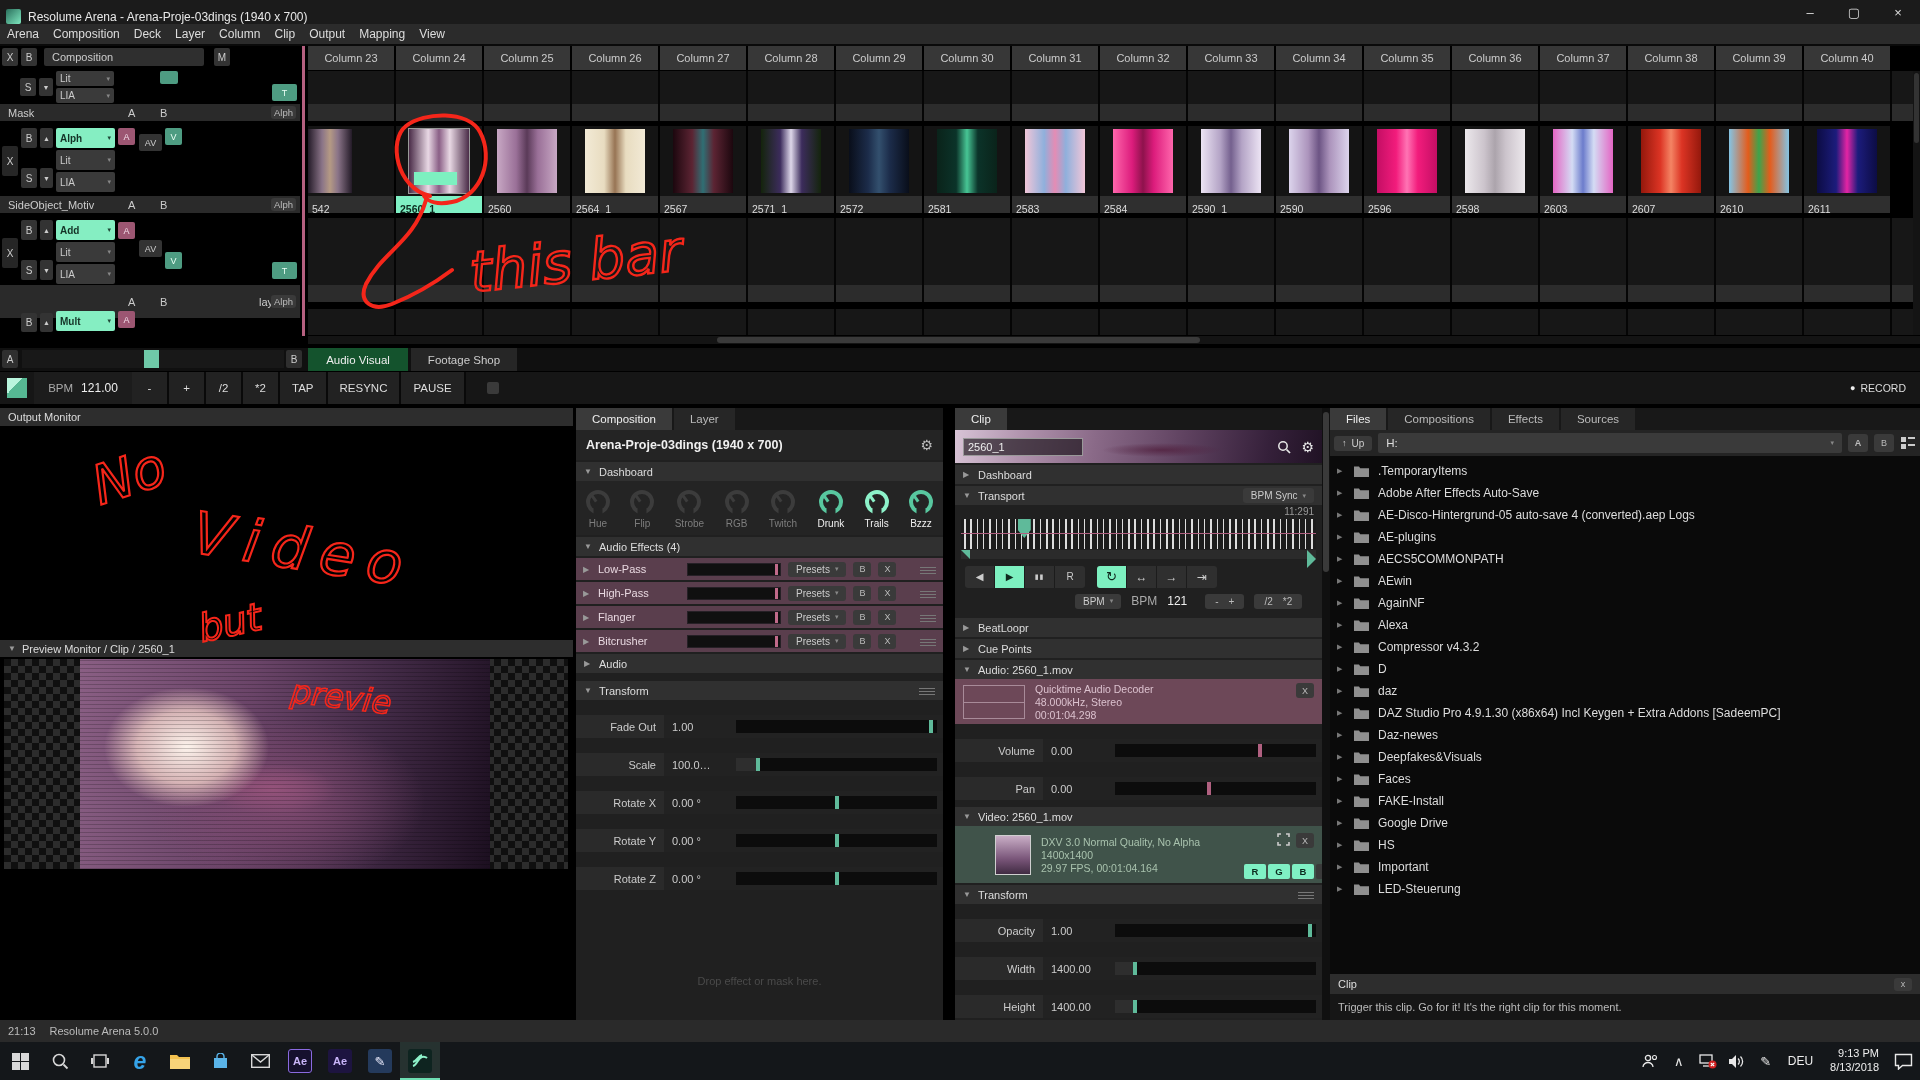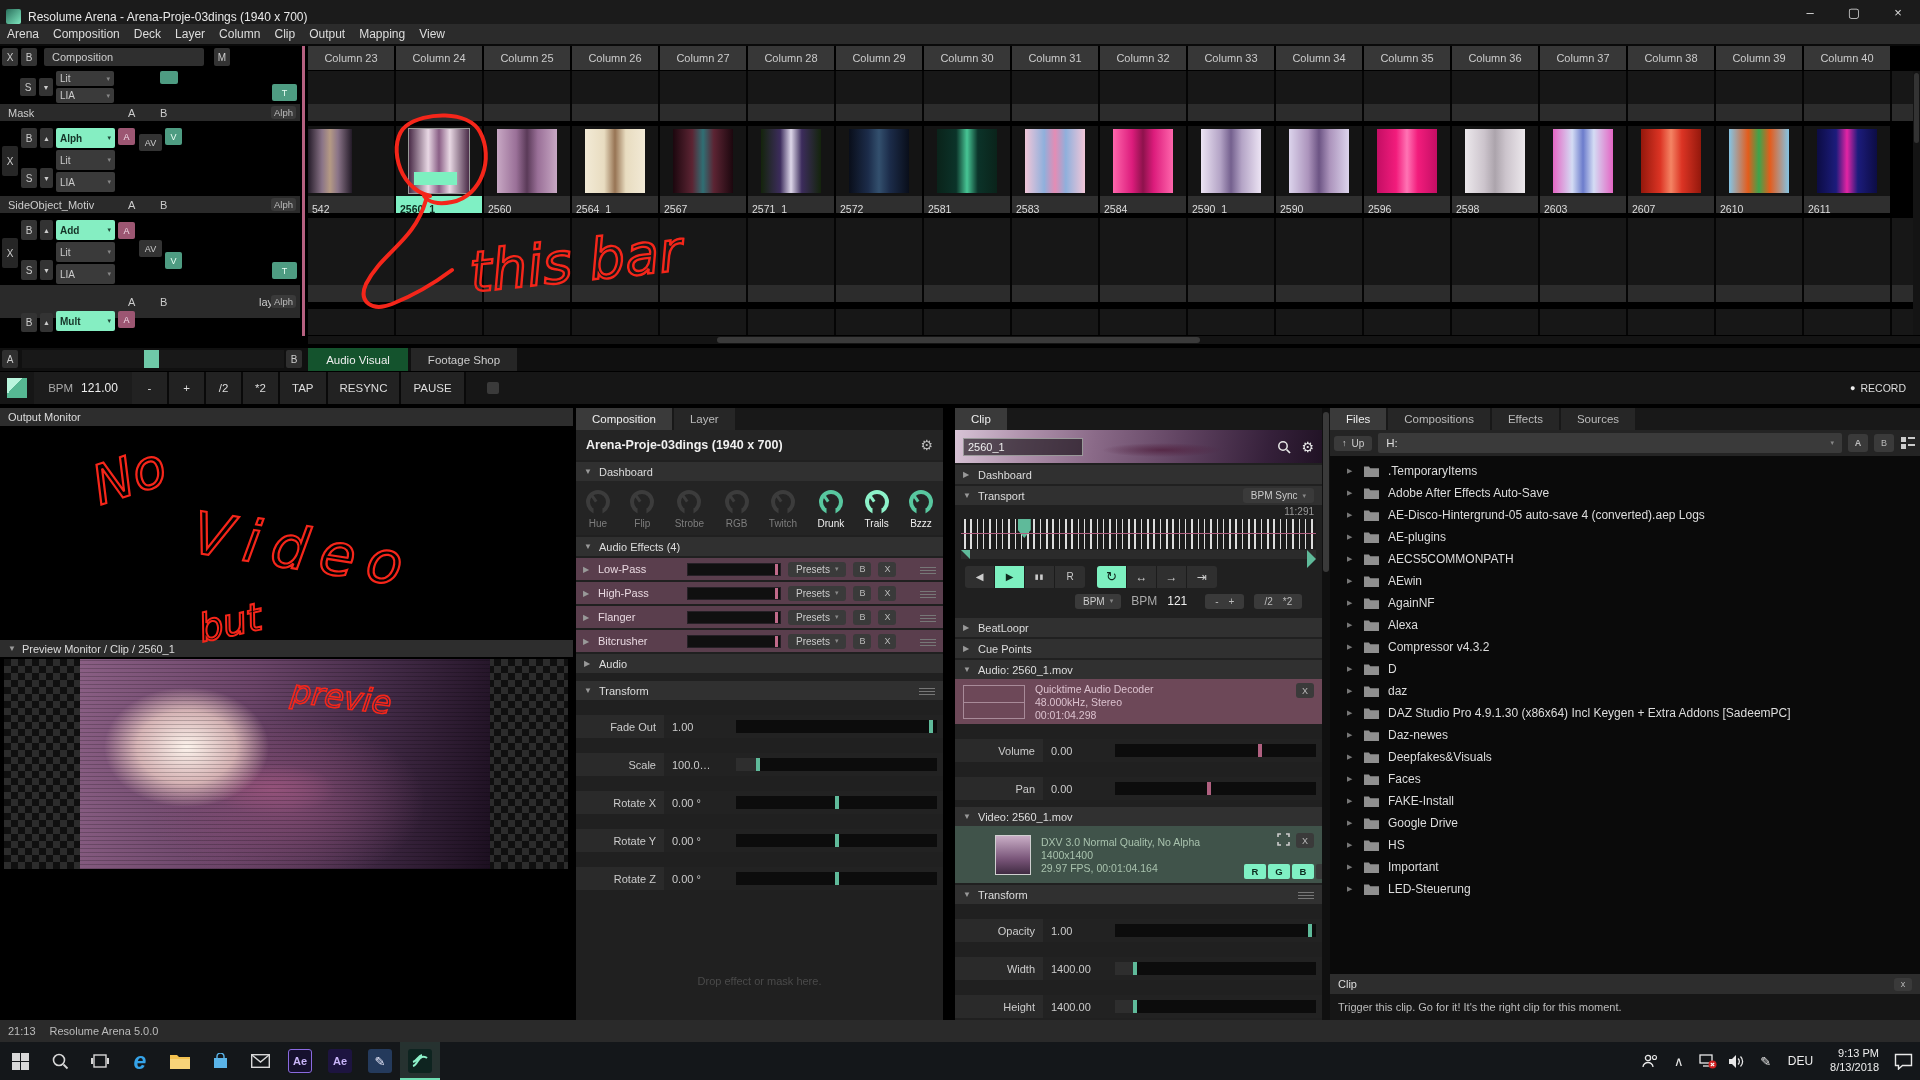--- a/index.html
+++ b/index.html
@@ -113,21 +113,21 @@
   .greenbanner{height:57px;background:#40534a;display:flex;gap:10px;padding:3px 8px;flex:none;color:#a8c2ad;font-size:10.5px;position:relative;}
   .vthumbimg{width:36px;height:40px;margin-left:32px;border:1px solid #cfcfcf;background:linear-gradient(180deg,#c9aec6,#7a567a 60%,#402b42);flex:none;align-self:center;}
   .rgbrow{position:absolute;right:8px;bottom:4px;display:flex;gap:2px;}
   .rgbchip{width:22px;height:15px;background:#7ff0c4;color:#0c2a1e;font-weight:bold;border-radius:2px;display:flex;align-items:center;justify-content:center;font-size:9.5px;}
   .rgbchip.off{background:#3a3a3a;color:#777;font-weight:normal;}
   .stepperchip{background:#3a3a3a;border-radius:3px;color:#bbb;font-size:10px;padding:2px 10px;display:flex;gap:10px;}
   
   .navrow{height:26px;display:flex;align-items:center;gap:6px;padding:0 4px;background:#242424;flex:none;}
   .pathdrop{flex:1;height:20px;background:#3a3a3a;border-radius:2px;display:flex;align-items:center;padding:0 8px;color:#ddd;font-size:11.5px;}
   .fileslist{flex:1;background:#0a0a0a;overflow:hidden;padding-top:4px;}
-  .frow{height:22px;display:flex;align-items:center;gap:9px;padding-left:7px;font-size:12px;color:#ddd;margin-left:10px;}
+  .frow{height:22px;display:flex;align-items:center;gap:9px;padding-left:7px;font-size:12px;color:#ddd;}
   .frow .arr{font-size:7px;color:#777;width:8px;}
   .clipinfobar{height:20px;background:#2d2d2d;display:flex;align-items:center;padding:0 8px;flex:none;color:#ddd;}
   .clipdesc{height:26px;display:flex;align-items:center;padding:0 8px;color:#bbb;font-size:11px;background:#161616;flex:none;}
   
   .monhead{background:#2d2d2d;display:flex;align-items:center;padding:0 8px;gap:6px;font-size:11px;color:#ddd;}
   .previmg{background:
     radial-gradient(110px 80px at 26% 42%, rgba(255,246,238,.98) 0%, rgba(246,214,204,.75) 45%, rgba(230,180,190,0) 75%),
     radial-gradient(200px 120px at 50% 68%, rgba(140,80,120,.75), rgba(0,0,0,0) 70%),
     radial-gradient(90px 36px at 47% 62%, rgba(170,90,130,.9), rgba(0,0,0,0) 70%),
     linear-gradient(100deg,#8a5f84 0%,#6a4468 40%,#422a46 70%,#1c0f20 100%);position:relative;}

